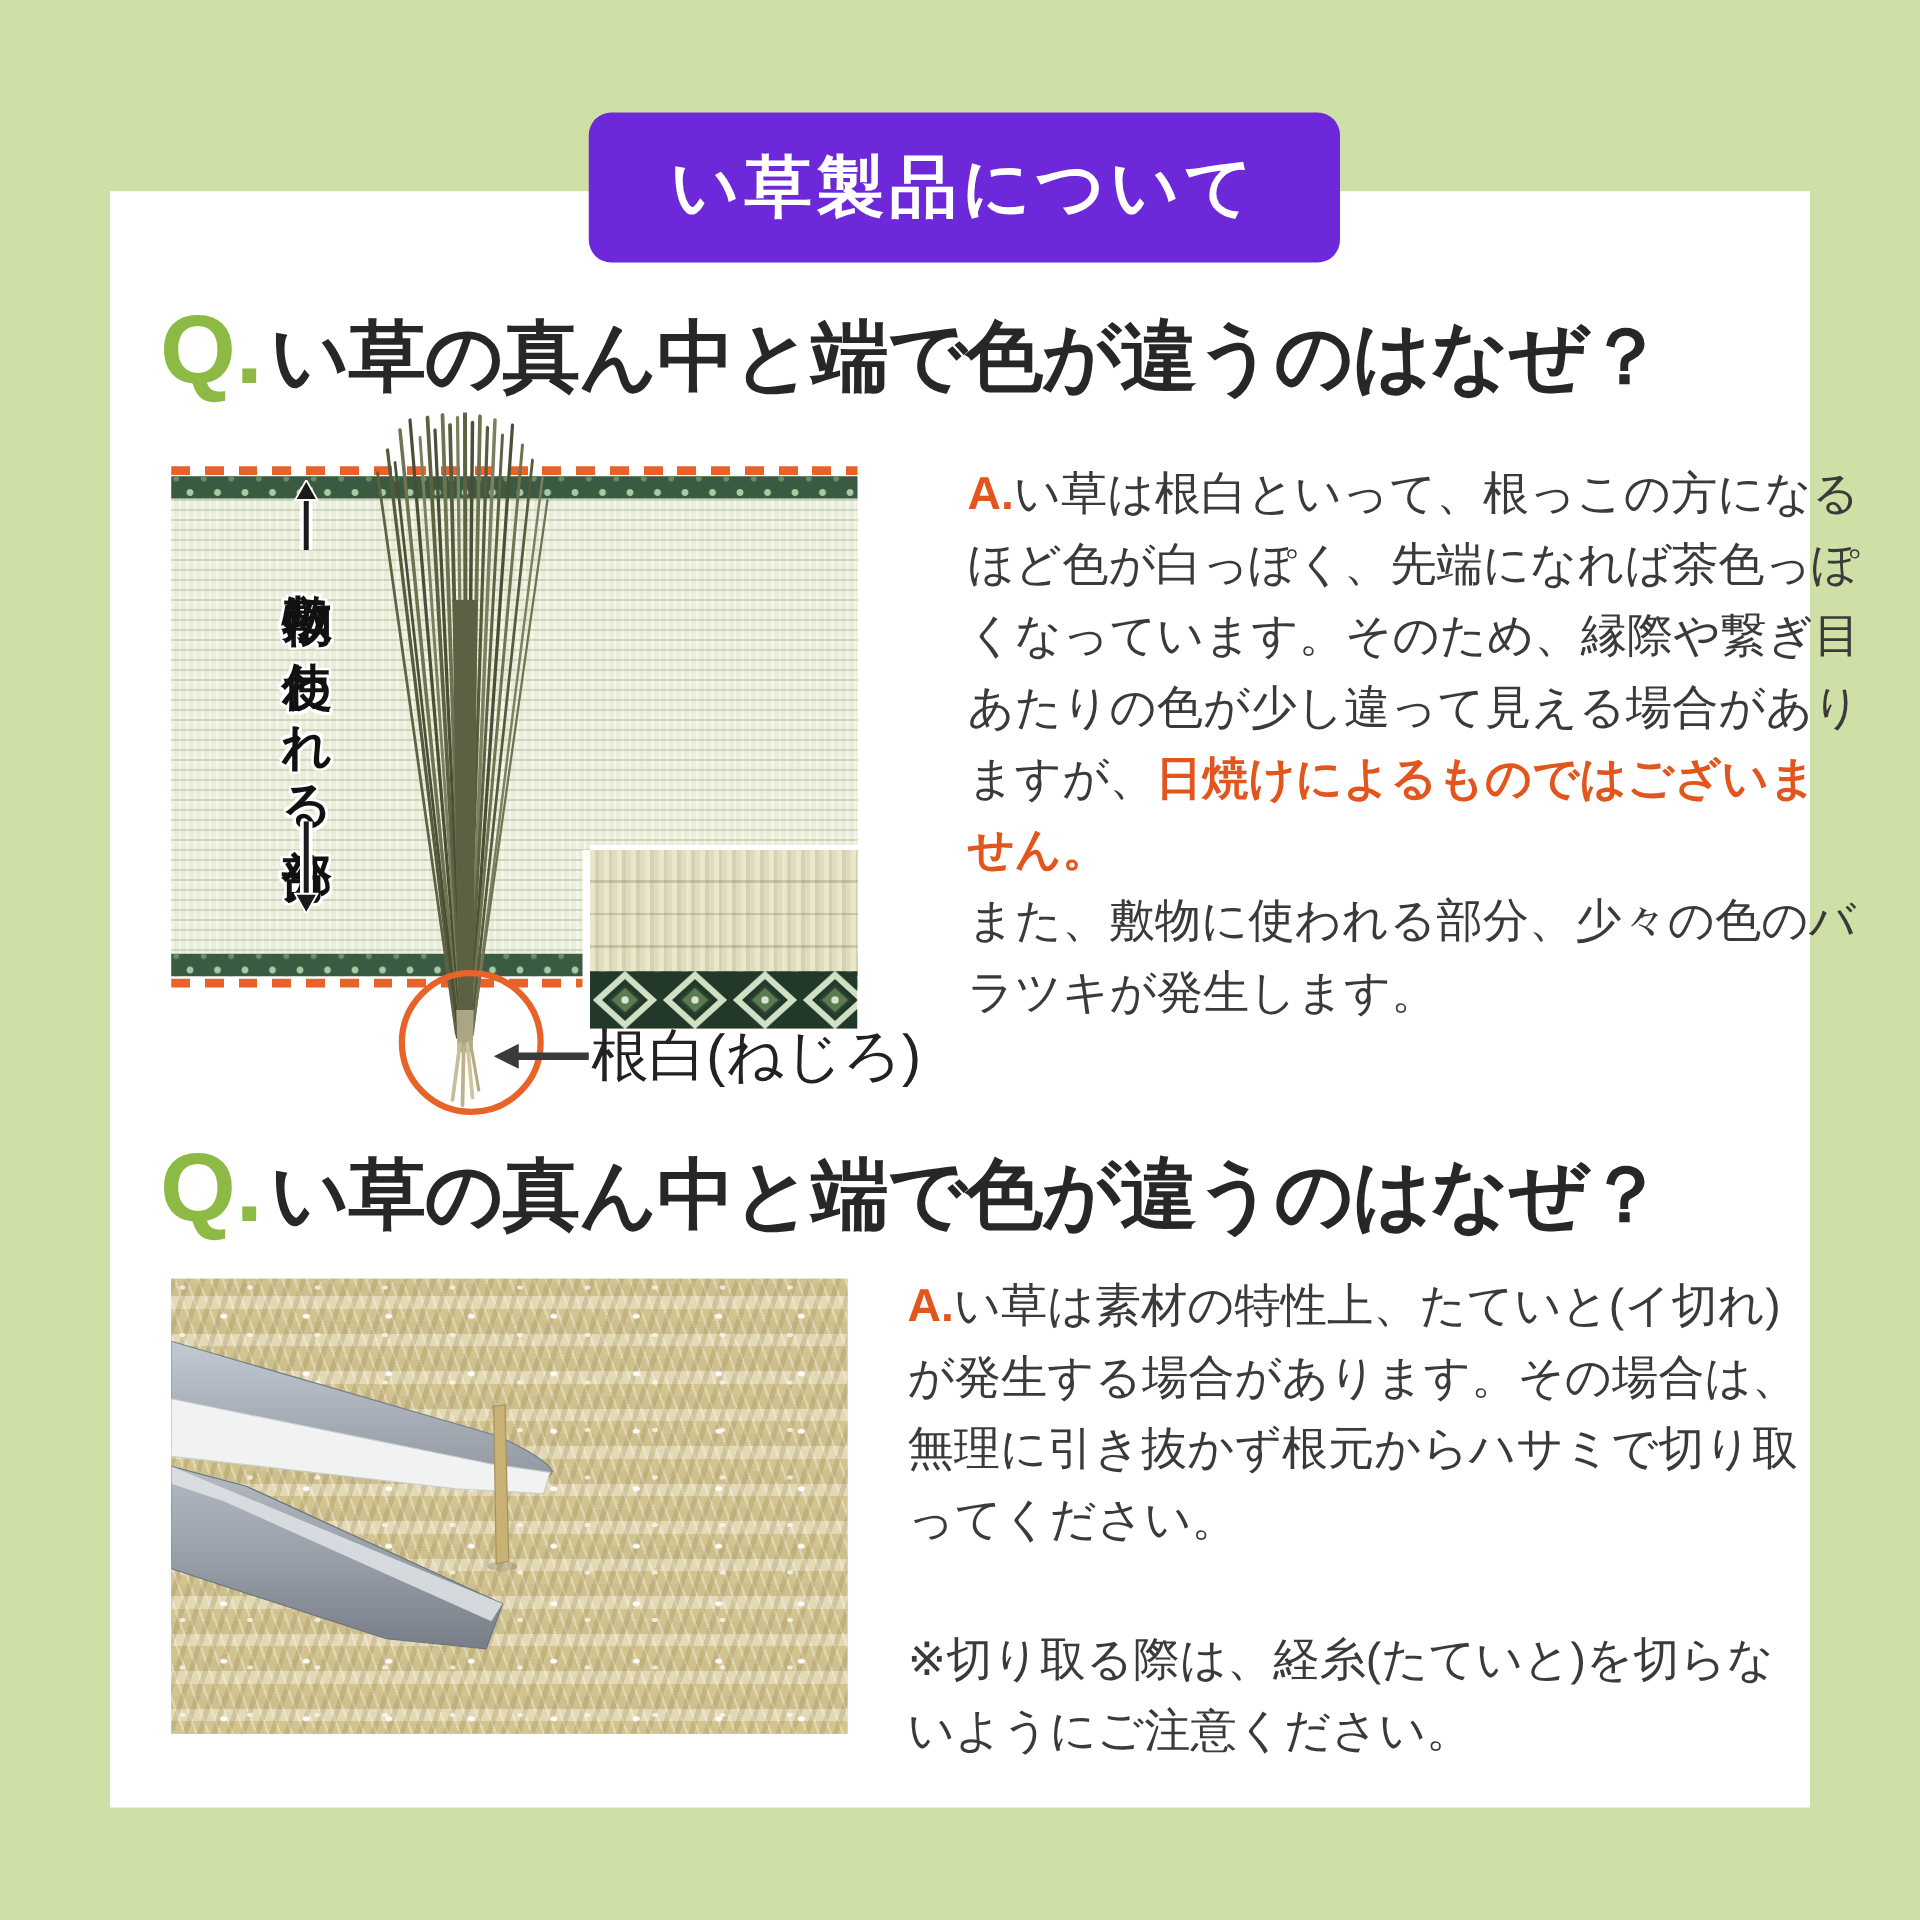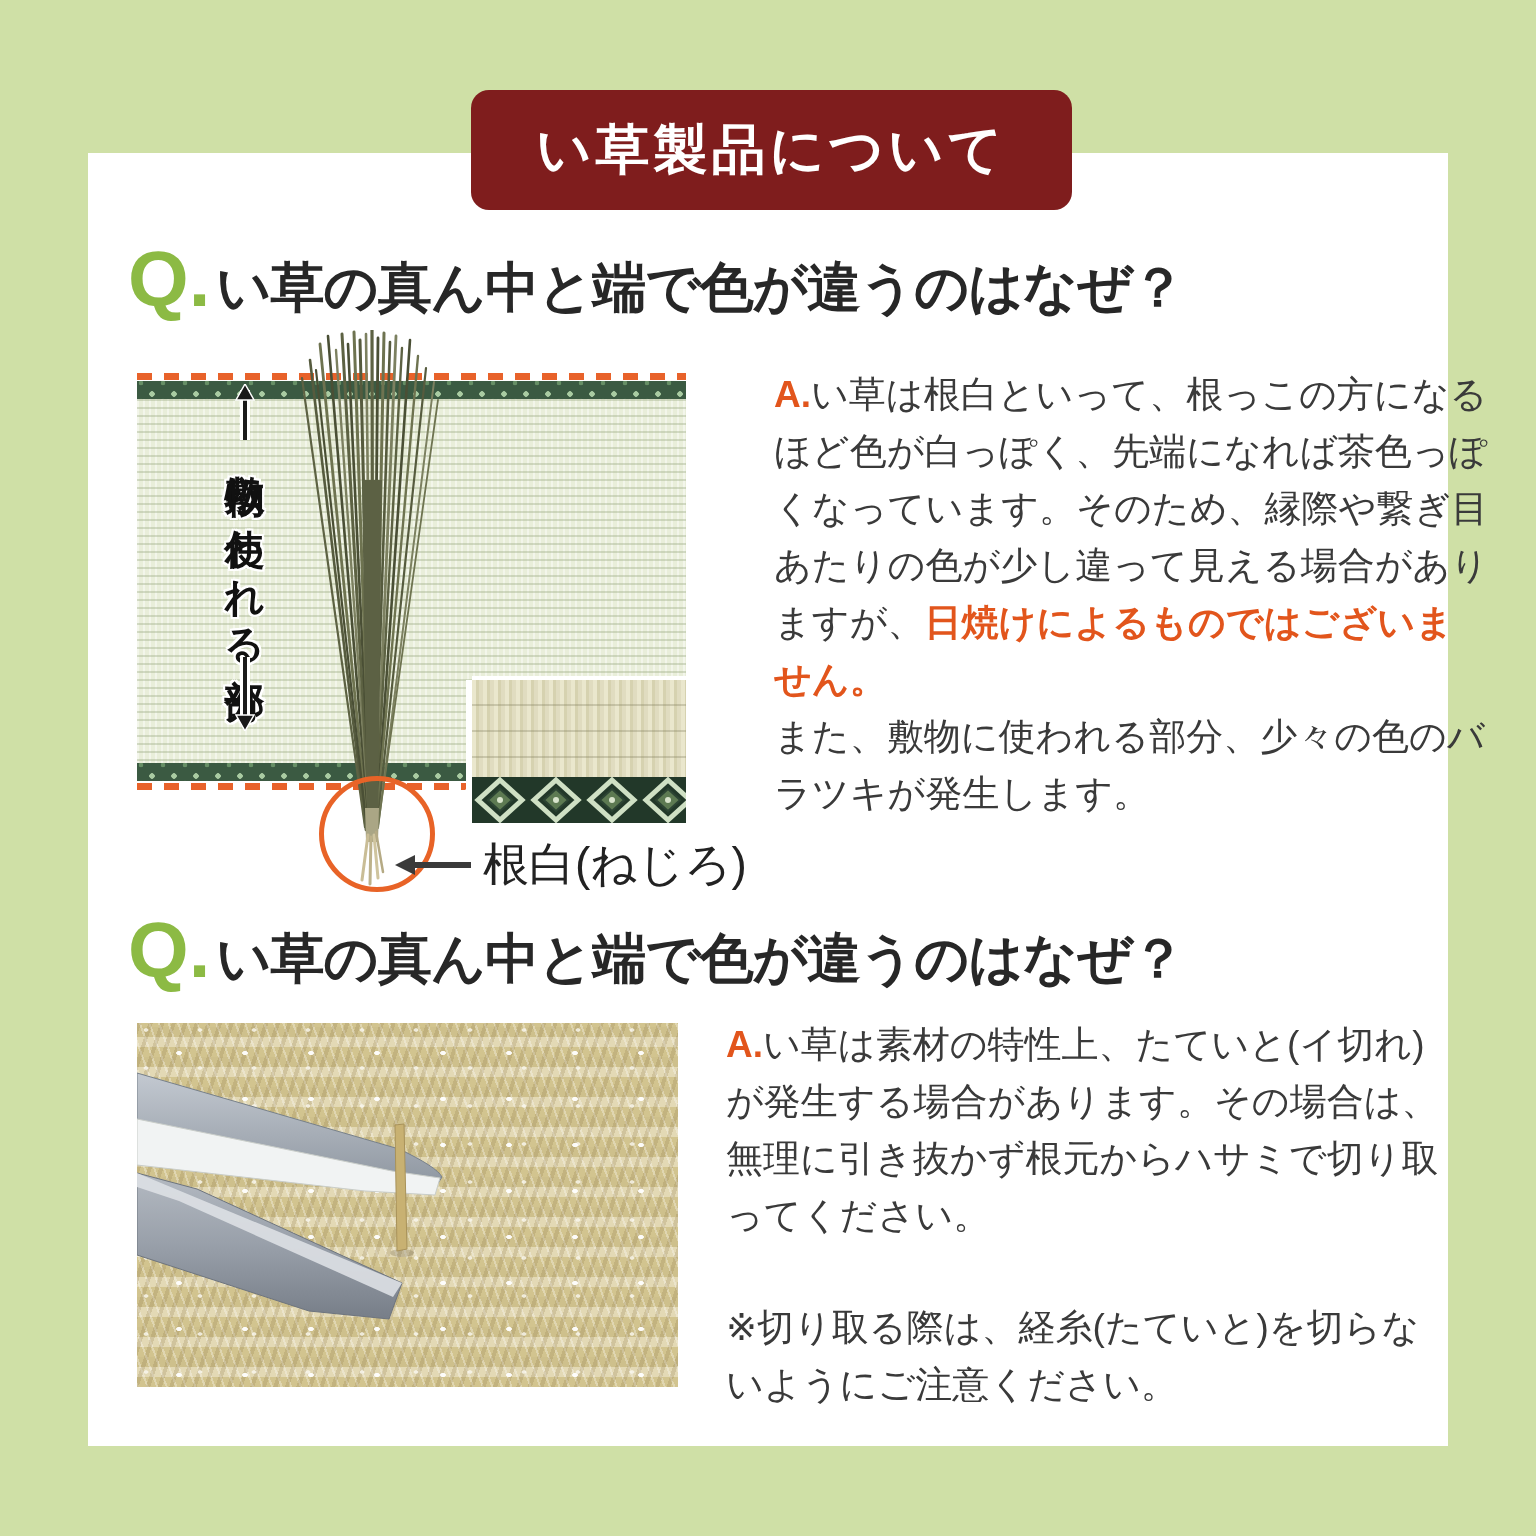--- a/index.html
+++ b/index.html
@@ -10,28 +10,28 @@
     -webkit-font-smoothing:antialiased;
   }
   .abs{position:absolute;}
 
   
   .panel{left:88px;top:153px;width:1360px;height:1293px;background:#ffffff;}
 
   
   .badge{
     left:471px;top:90px;width:601px;height:120px;border-radius:18px;
-    background:#7f1d1d;display:flex;align-items:center;justify-content:center;
+    background:#6d28d9;display:flex;align-items:center;justify-content:center;
   }
   .badge-title{color:#ffffff;font-size:54px;font-weight:bold;letter-spacing:4px;}
 
   
   .qhead{display:flex;align-items:baseline;gap:6px;white-space:nowrap;}
   .qmark{color:#8cba44;font-size:78px;font-weight:bold;line-height:1;}
-  .qtext{color:#272727;font-size:54px;font-weight:bold;letter-spacing:-1px;line-height:1;}
+  .qtext{color:#272727;font-size:62px;font-weight:bold;letter-spacing:-1px;line-height:1;}
   .qhead1{left:128px;top:240px;}
   .qhead2{left:128px;top:911px;}
 
   
   .body-block{width:716px;color:#3a3a3a;font-size:37px;line-height:57px;}
   .body-block p{margin:0;}
   .amark{color:#e2551c;font-weight:bold;}
   .em-orange{color:#e2551c;font-weight:bold;}
   .a1{left:726px;top:366px;margin-left:48px;}
   .a2{left:726px;top:1016px;}
@@ -84,21 +84,21 @@
   .vlabel{
     left:84px;top:54px;width:48px;display:flex;flex-direction:column;
     align-items:center;gap:4px;
   }
   .vlabel-text{
     writing-mode:vertical-rl;text-orientation:upright;
     font-size:40px;font-weight:bold;color:#111111;line-height:1;letter-spacing:3px;
     text-shadow:2px 0 0 #fff,-2px 0 0 #fff,0 2px 0 #fff,0 -2px 0 #fff,
                 2px 2px 0 #fff,-2px -2px 0 #fff,2px -2px 0 #fff,-2px 2px 0 #fff;
   }
-  .pointer-row{left:258px;top:504px;display:flex;align-items:center;gap:10px;white-space:nowrap;}
+  .pointer-row{left:258px;top:484px;display:flex;align-items:center;white-space:nowrap;}
   .pointer-label{font-size:46px;color:#222222;}
 
   
   .fig2{
     left:137px;top:1023px;width:541px;height:364px;overflow:hidden;
     background-color:#d9cda0;
     background-image:
       radial-gradient(rgba(255,255,255,.95) 2.5px,rgba(255,255,255,0) 3.2px),
       radial-gradient(rgba(250,248,240,.8) 2px,rgba(250,248,240,0) 2.8px),
       repeating-linear-gradient(108deg,rgba(140,118,70,.22) 0 4px,rgba(0,0,0,0) 4px 11px),

